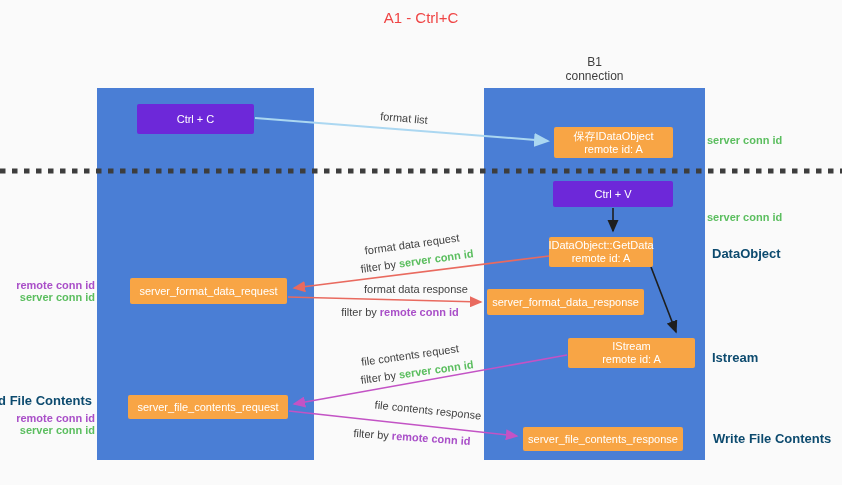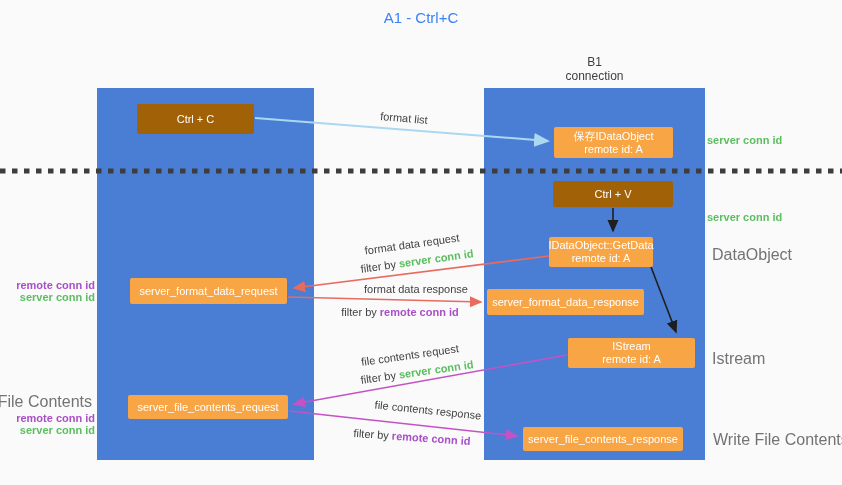--- a/index.html
+++ b/index.html
@@ -1,36 +1,36 @@
 <!DOCTYPE html>
 <html><head>
 <meta charset="utf-8">
 <style>
   html,body{margin:0;padding:0;}
   .stage{position:relative;width:842px;height:485px;background:#fafafa;
          font-family:"Liberation Sans",sans-serif;overflow:hidden;}
 
   .title{position:absolute;left:0;width:842px;top:8px;text-align:center;
-         font-size:15px;color:#3b82f6;line-height:19px;}
+         font-size:15px;color:#ef4444;line-height:19px;}
 
   .lifeline-header{position:absolute;top:55px;text-align:center;font-size:12px;
                    color:#3f3f3f;line-height:14px;}
   #hdr-a1{left:97px;width:217px;}
   #hdr-b1{left:484px;width:221px;}
 
   .col{position:absolute;top:88px;height:372px;background:#4a7ed5;}
   #col-a1{left:97px;width:217px;}
   #col-b1{left:484px;width:221px;}
 
   svg.overlay{position:absolute;left:0;top:0;pointer-events:none;}
 
   .box{position:absolute;display:flex;flex-direction:column;align-items:center;
        justify-content:center;color:#fff;text-align:center;border-radius:2px;
        font-size:11px;line-height:13px;white-space:nowrap;}
-  .box.green{background:#a16207;}
+  .box.green{background:#6d28d9;}
   .box.orange{background:#f8a545;}
   #box-ctrl-c{left:137px;top:104px;width:117px;height:30px;}
   #box-save-ido{left:554px;top:127px;width:119px;height:31px;}
   #box-ctrl-v{left:553px;top:181px;width:120px;height:26px;align-items:center;}
   #box-getdata{left:549px;top:237px;width:104px;height:30px;}
   #box-format-req{left:130px;top:278px;width:157px;height:26px;}
   #box-format-resp{left:487px;top:289px;width:157px;height:26px;}
   #box-istream{left:568px;top:338px;width:127px;height:30px;}
   #box-file-req{left:128px;top:395px;width:160px;height:24px;}
   #box-file-resp{left:523px;top:427px;width:160px;height:24px;}
@@ -43,21 +43,21 @@
   #lbl-fresp-2{left:400px;top:312px;transform:translate(-50%,-50%);}
   #lbl-fcr-1{left:410px;top:355px;transform:translate(-50%,-50%) rotate(-8deg);}
   #lbl-fcr-2{left:417px;top:372px;transform:translate(-50%,-50%) rotate(-8deg);}
   #lbl-fcresp-1{left:428px;top:410px;transform:translate(-50%,-50%) rotate(6deg);}
   #lbl-fcresp-2{left:412px;top:437px;transform:translate(-50%,-50%) rotate(4deg);}
 
   .key-green{color:#5bbe5f;font-weight:bold;}
   .key-purple{color:#a94fc8;font-weight:bold;}
 
   .side-key{position:absolute;font-size:11px;font-weight:bold;white-space:nowrap;}
-  .side-note{position:absolute;font-size:16px;color:#737373;white-space:nowrap;}
+  .side-note{position:absolute;font-size:13px;color:#0c4a6e;white-space:nowrap;font-weight:bold;}
   .right-align{right:747px;text-align:right;}
 
   #ann-r-server1{left:707px;top:134px;}
   #ann-r-server2{left:707px;top:211px;}
   #ann-r-dataobject{left:712px;top:246px;}
   #ann-r-istream{left:712px;top:350px;}
   #ann-r-write{left:713px;top:431px;}
 
   #ann-l-remote1{top:279px;}
   #ann-l-server1{top:291px;}

